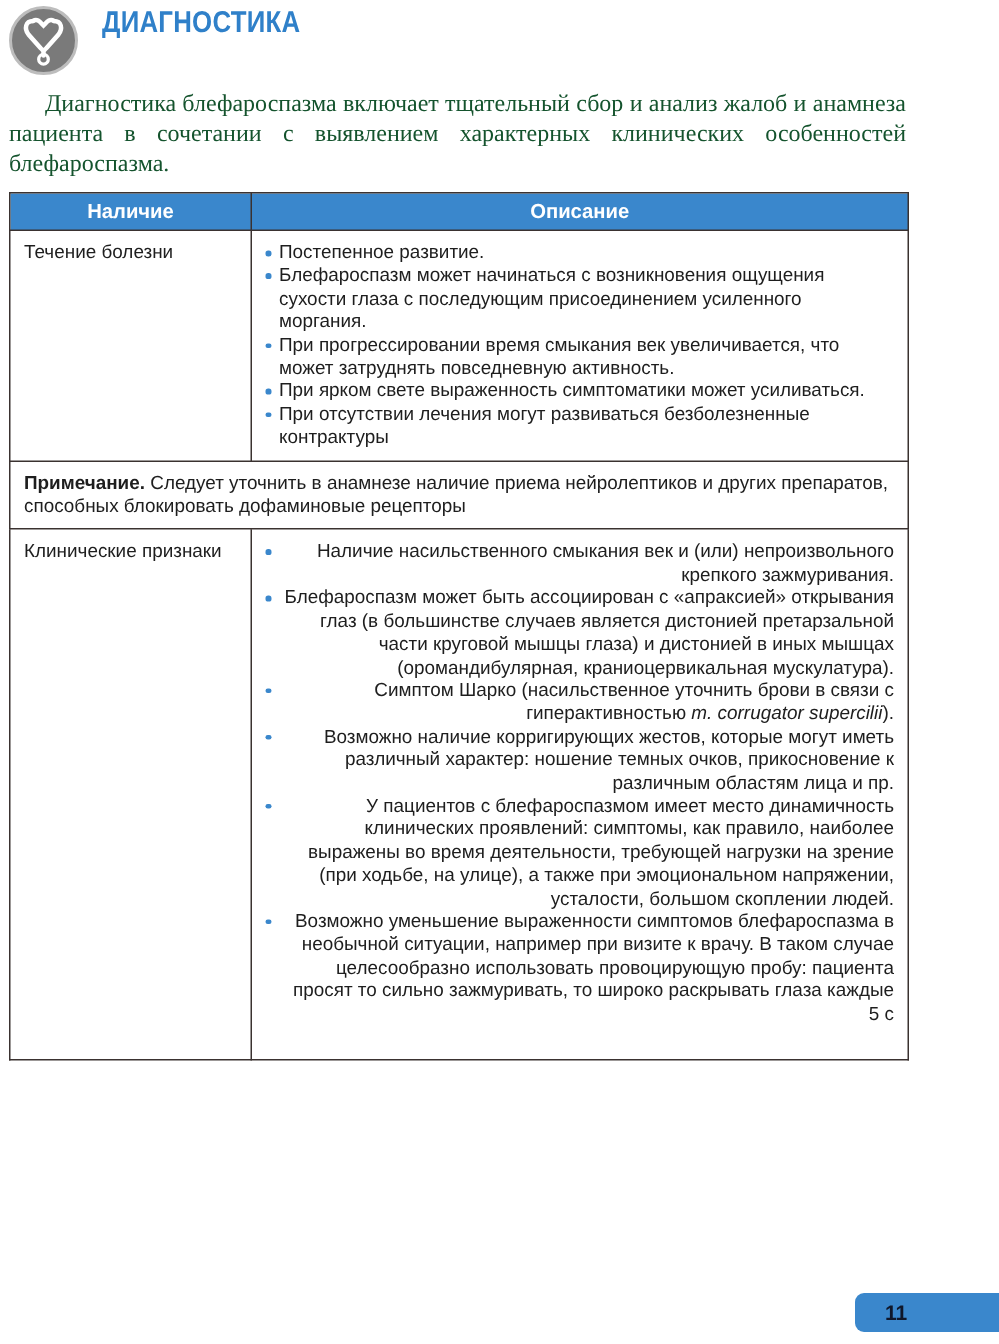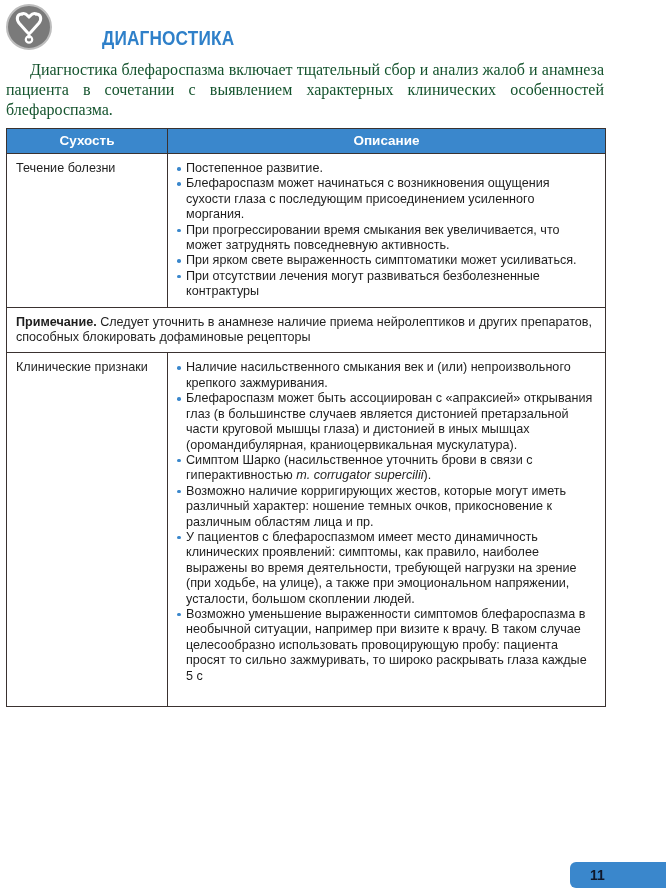--- a/index.html
+++ b/index.html
@@ -1,17 +1,17 @@
 <!DOCTYPE html>
 <html><head>
 <meta charset="utf-8">
 <style>
   html, body { margin: 0; padding: 0; background: #ffffff; }
   body { width: 666px; height: 896px; position: relative; overflow: hidden; font-family: "Liberation Sans", sans-serif; color: #1e1e1e; }
-  .header { position: absolute; left: 6px; top: 4px; height: 46px; display: flex; align-items: flex-end; gap: 34px; }
+  .header { position: absolute; left: 6px; top: 4px; height: 46px; display: flex; align-items: flex-start; }
   .icon-circle { width: 46px; height: 46px; border-radius: 50%; background: #7a7a7a; border: 2px solid #bdbdbd; box-sizing: border-box; display: flex; align-items: center; justify-content: center; }
   .title { margin-left: 16px; font-family: "Liberation Sans", sans-serif; font-weight: bold; font-size: 20px; color: #2f80c9; letter-spacing: 0.2px; transform: scaleX(0.86); transform-origin: left center; }
   .intro { position: absolute; left: 6px; top: 60px; width: 598px; font-family: "Liberation Serif", serif; font-size: 16px; line-height: 20px; text-align: justify; color: #14532d; }
   .intro p { margin: 0; text-indent: 24px; }
   table.main { position: absolute; left: 6px; top: 128px; width: 600px; border-collapse: collapse; font-family: "Liberation Sans", sans-serif; font-size: 12.6px; line-height: 15.4px; color: #1e1e1e; }
   table.main th { background: #3a87cc; color: #ffffff; font-weight: bold; font-size: 13.5px; height: 24px; padding: 0; border: 1px solid #3a3230; text-align: center; }
   table.main td { border: 1px solid #3a3230; vertical-align: top; padding: 7px 9px 7px 9px; }
   td.col1 { width: 142px; }
   ul.bullets { list-style: none; margin: 0; padding: 0; }
   ul.bullets li { position: relative; padding-left: 9px; }
@@ -34,21 +34,21 @@
   <div class="title">ДИАГНОСТИКА</div>
 </div>
 
 <div class="intro">
   <p>Диагностика блефароспазма включает тщательный сбор и анализ жалоб и анамнеза пациента в сочетании с выявлением характерных клинических особенностей блефароспазма.</p>
 </div>
 
 <table class="main">
   <thead>
     <tr>
-      <th class="col1">Сухость</th>
+      <th class="col1">Наличие</th>
       <th>Описание</th>
     </tr>
   </thead>
   <tbody>
     <tr>
       <td class="col1">Течение болезни</td>
       <td>
         <ul class="bullets">
           <li>Постепенное развитие.</li>
           <li>Блефароспазм может начинаться с возникновения ощущения сухости глаза с последующим присоединением усиленного моргания.</li>
@@ -56,21 +56,21 @@
           <li>При ярком свете выраженность симптоматики может усиливаться.</li>
           <li>При отсутствии лечения могут развиваться безболезненные контрактуры</li>
         </ul>
       </td>
     </tr>
     <tr>
       <td colspan="2"><span class="note-label">Примечание.</span><span> Следует уточнить в анамнезе наличие приема нейролептиков и других препаратов, способных блокировать дофаминовые рецепторы</span></td>
     </tr>
     <tr>
       <td class="col1">Клинические признаки</td>
-      <td style="padding-bottom: 22px;">
+      <td style="padding-bottom: 22px; text-align: right;">
         <ul class="bullets">
           <li>Наличие насильственного смыкания век и (или) непроизвольного крепкого зажмуривания.</li>
           <li>Блефароспазм может быть ассоциирован с «апраксией» открывания глаз (в большинстве случаев является дистонией претарзальной части круговой мышцы глаза) и дистонией в иных мышцах (оромандибулярная, краниоцервикальная мускулатура).</li>
           <li><span>Симптом Шарко (насильственное уточнить брови в связи с гиперактивностью </span><i>m. corrugator supercilii</i><span>).</span></li>
           <li>Возможно наличие корригирующих жестов, которые могут иметь различный характер: ношение темных очков, прикосновение к различным областям лица и пр.</li>
           <li>У пациентов с блефароспазмом имеет место динамичность клинических проявлений: симптомы, как правило, наиболее выражены во время деятельности, требующей нагрузки на зрение (при ходьбе, на улице), а также при эмоциональном напряжении, усталости, большом скоплении людей.</li>
           <li>Возможно уменьшение выраженности симптомов блефароспазма в необычной ситуации, например при визите к врачу. В таком случае целесообразно использовать провоцирующую пробу: пациента просят то сильно зажмуривать, то широко раскрывать глаза каждые 5 с</li>
         </ul>
       </td>
     </tr>

